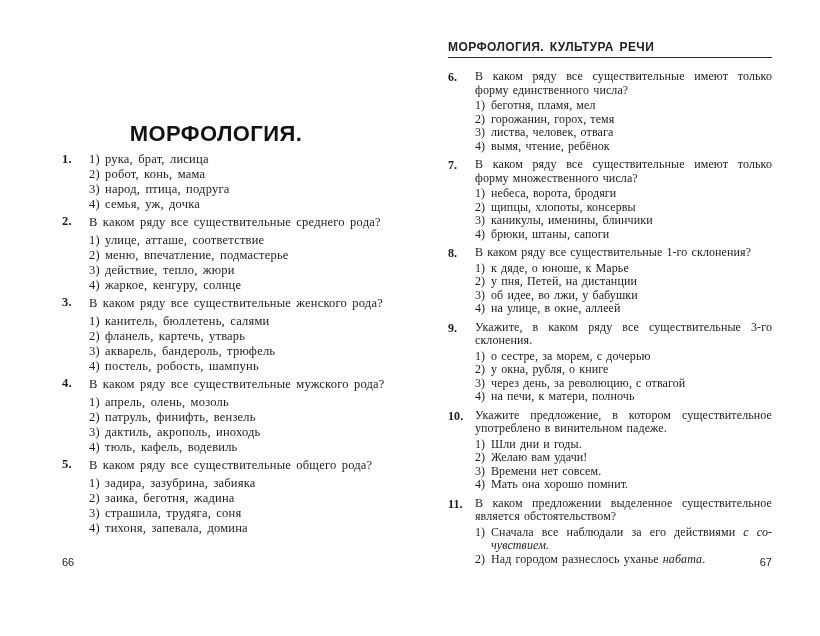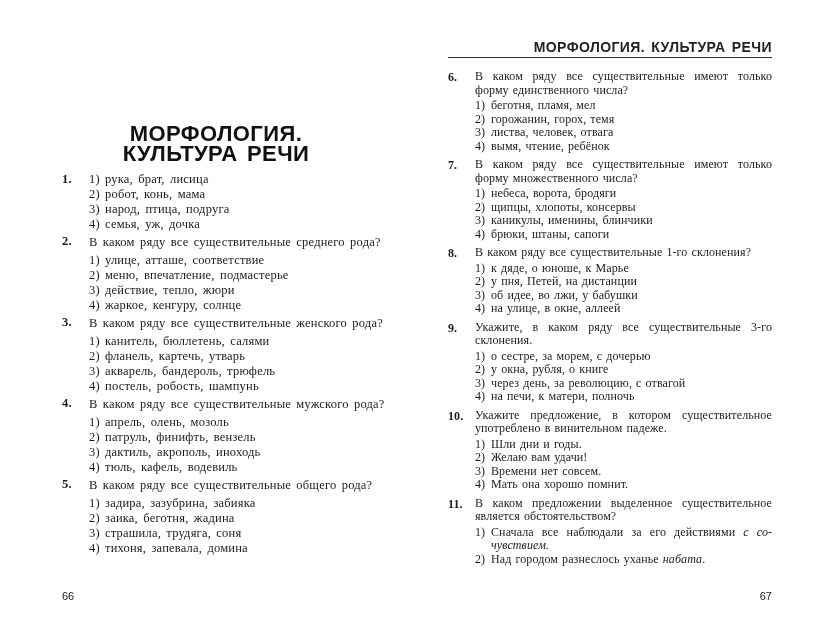--- a/index.html
+++ b/index.html
@@ -19,58 +19,57 @@
     color:#111; margin:0 0 8px 0; word-spacing:3px;
   }
   .page-left .question { margin-bottom:2px; }
   .page-left .stem   { line-height:16px; margin-bottom:3px; }
   .page-left .option { line-height:15px; }
 
   
   .page-right { position:absolute; left:448px; top:42px; width:324px;
     font-size:12px; letter-spacing:0.1px; word-spacing:1px; }
   .running-header {
-    text-align:right; font-family:"Liberation Sans","DejaVu Sans",sans-serif;
-    font-weight:700; font-size:14px; line-height:11px; letter-spacing:0.4px;
+    font-family:"Liberation Sans","DejaVu Sans",sans-serif;
+    font-weight:700; font-size:12px; line-height:11px; letter-spacing:0.4px;
     color:#222; word-spacing:2px;
   }
   .header-rule { border:none; border-top:1.2px solid #2b2b2b; margin:4px 0 0 0; }
   .page-right .questions-list { margin-top:12px; }
   .page-right .question { margin-bottom:5px; }
   .page-right .stem   { line-height:13.5px; margin-bottom:2px; }
   .page-right .option { line-height:13.5px; }
 
   
   .question { display:flex; }
   .qnum  { flex:0 0 27px; width:27px; font-weight:700; }
   .qbody { flex:1; min-width:0; }
   .stem  { text-align:justify; text-align-last:left; }
   .option { display:flex; }
   .omark { flex:0 0 16px; width:16px; }
   .otext { flex:1; min-width:0; text-align:justify; text-align-last:left; }
   .otext i { font-style:italic; }
 
   
   .page-num {
-    position:absolute; top:590px;
+    position:absolute; top:556px;
     font-family:"Liberation Sans","DejaVu Sans",sans-serif;
     font-size:11px; color:#222;
   }
   .page-num-left  { left:62px; }
   .page-num-right { right:48px; }
 </style>
 </head>
 <body>
 
 <div class="spread">
 
   <div class="page-left">
     <div class="chapter-title">
       <div>МОРФОЛОГИЯ.</div>
-      <div>КУЛЬТУРА РЕЧИ</div>
     </div>
     <div class="questions-list" id="left-questions">
         <div class="question">
           <div class="qnum">1.</div>
           <div class="qbody">
             <div class="option">
               <span class="omark">1)</span>
               <span class="otext">рука, брат, лисица</span>
             </div>
             <div class="option">

